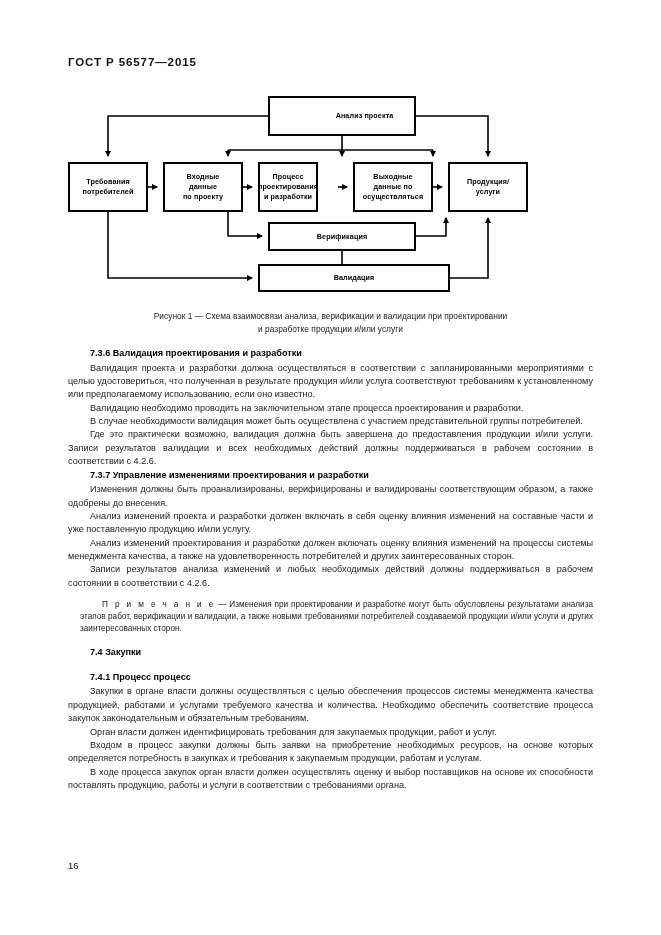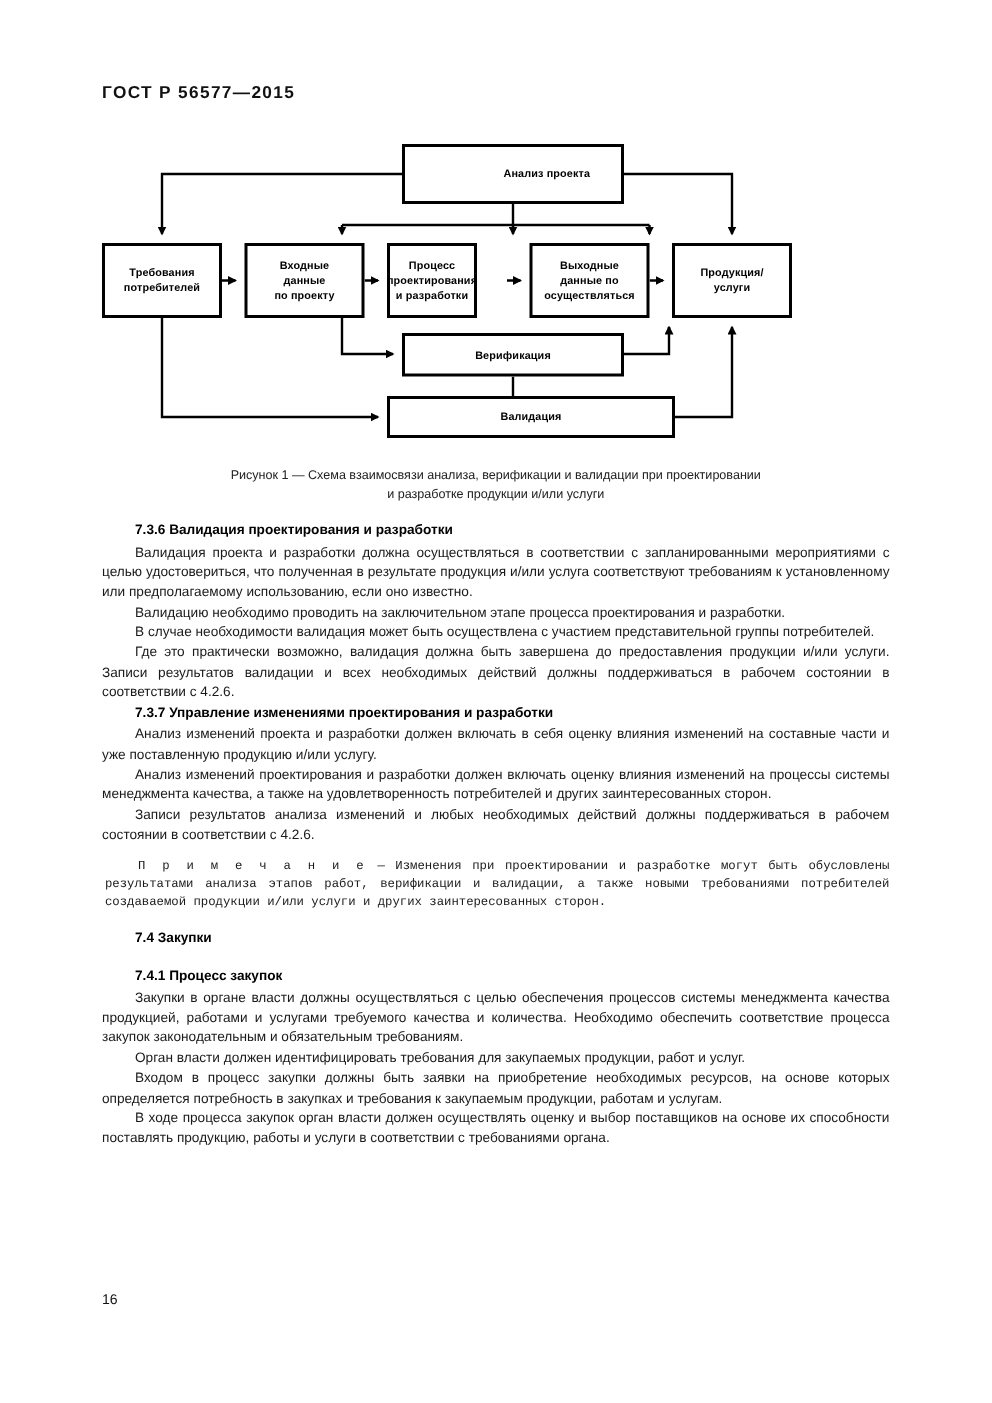--- a/index.html
+++ b/index.html
@@ -101,27 +101,26 @@
   p.para {
     margin: 0;
     font-size: 9.1px;
     line-height: 1.47;
     text-align: justify;
     text-indent: 22px;
     color: #1a1a1a;
     hyphens: none;
   }
   p.note {
-    margin: 9px 0 0 2px;
+    margin: 9px 0 0 12px;
     font-size: 8.2px;
     line-height: 1.47;
     text-align: justify;
     text-indent: 22px;
     color: #1a1a1a;
-    font-family: Liberation Mono, monospace;
   }
   .spaced-note { letter-spacing: 2.1px; }
 
   .page-number {
     position: absolute;
     left: 68px;
     top: 860px;
     font-size: 9.4px;
     color: #111;
   }
@@ -202,27 +201,28 @@
 
 <div class="content">
 
   <h3 class="h-sub">7.3.6  Валидация проектирования и разработки</h3>
   <p class="para">Валидация проекта и разработки должна осуществляться в соответствии с запланированными мероприятиями с целью удостовериться, что полученная в результате продукция и/или услуга соответствуют требованиям к установленному или предполагаемому использованию, если оно известно.</p>
   <p class="para">Валидацию необходимо проводить на заключительном этапе процесса проектирования и разработки.</p>
   <p class="para">В случае необходимости валидация может быть осуществлена с участием представительной группы потребителей.</p>
   <p class="para">Где это практически возможно, валидация должна быть завершена до предоставления продукции и/или услуги. Записи результатов валидации и всех необходимых действий должны поддерживаться в рабочем состоянии в соответствии с 4.2.6.</p>
 
   <h3 class="h-sub">7.3.7  Управление изменениями проектирования и разработки</h3>
+  <p class="para">Изменения должны быть проанализированы, верифицированы и валидированы соответствующим образом, а также одобрены до внесения.</p>
   <p class="para">Анализ изменений проекта и разработки должен включать в себя оценку влияния изменений на составные части и уже поставленную продукцию и/или услугу.</p>
   <p class="para">Анализ изменений проектирования и разработки должен включать оценку влияния изменений на процессы системы менеджмента качества, а также на удовлетворенность потребителей и других заинтересованных сторон.</p>
   <p class="para">Записи результатов анализа изменений и любых необходимых действий должны поддерживаться в рабочем состоянии в соответствии с 4.2.6.</p>
 
   <p class="note"><span class="spaced-note">П р и м е ч а н и е</span><span> — Изменения при проектировании и разработке могут быть обусловлены результатами анализа этапов работ, верификации и валидации, а также новыми требованиями потребителей создаваемой продукции и/или услуги и других заинтересованных сторон.</span></p>
 
   <h3 class="h-sub spaced-before">7.4  Закупки</h3>
-  <h3 class="h-sub spaced-before">7.4.1  Процесс закупок</h3>
+  <h3 class="h-sub spaced-before">7.4.1  Процесс процесс</h3>
   <p class="para">Закупки в органе власти должны осуществляться с целью обеспечения процессов системы менеджмента качества продукцией, работами и услугами требуемого качества и количества. Необходимо обеспечить соответствие процесса закупок законодательным и обязательным требованиям.</p>
   <p class="para">Орган власти должен идентифицировать требования для закупаемых продукции, работ и услуг.</p>
   <p class="para">Входом в процесс закупки должны быть заявки на приобретение необходимых ресурсов, на основе которых определяется потребность в закупках и требования к закупаемым продукции, работам и услугам.</p>
   <p class="para">В ходе процесса закупок орган власти должен осуществлять оценку и выбор поставщиков на основе их способности поставлять продукцию, работы и услуги в соответствии с требованиями органа.</p>
 </div>
 
 <div class="page-number">16</div>
 
 </body></html>

